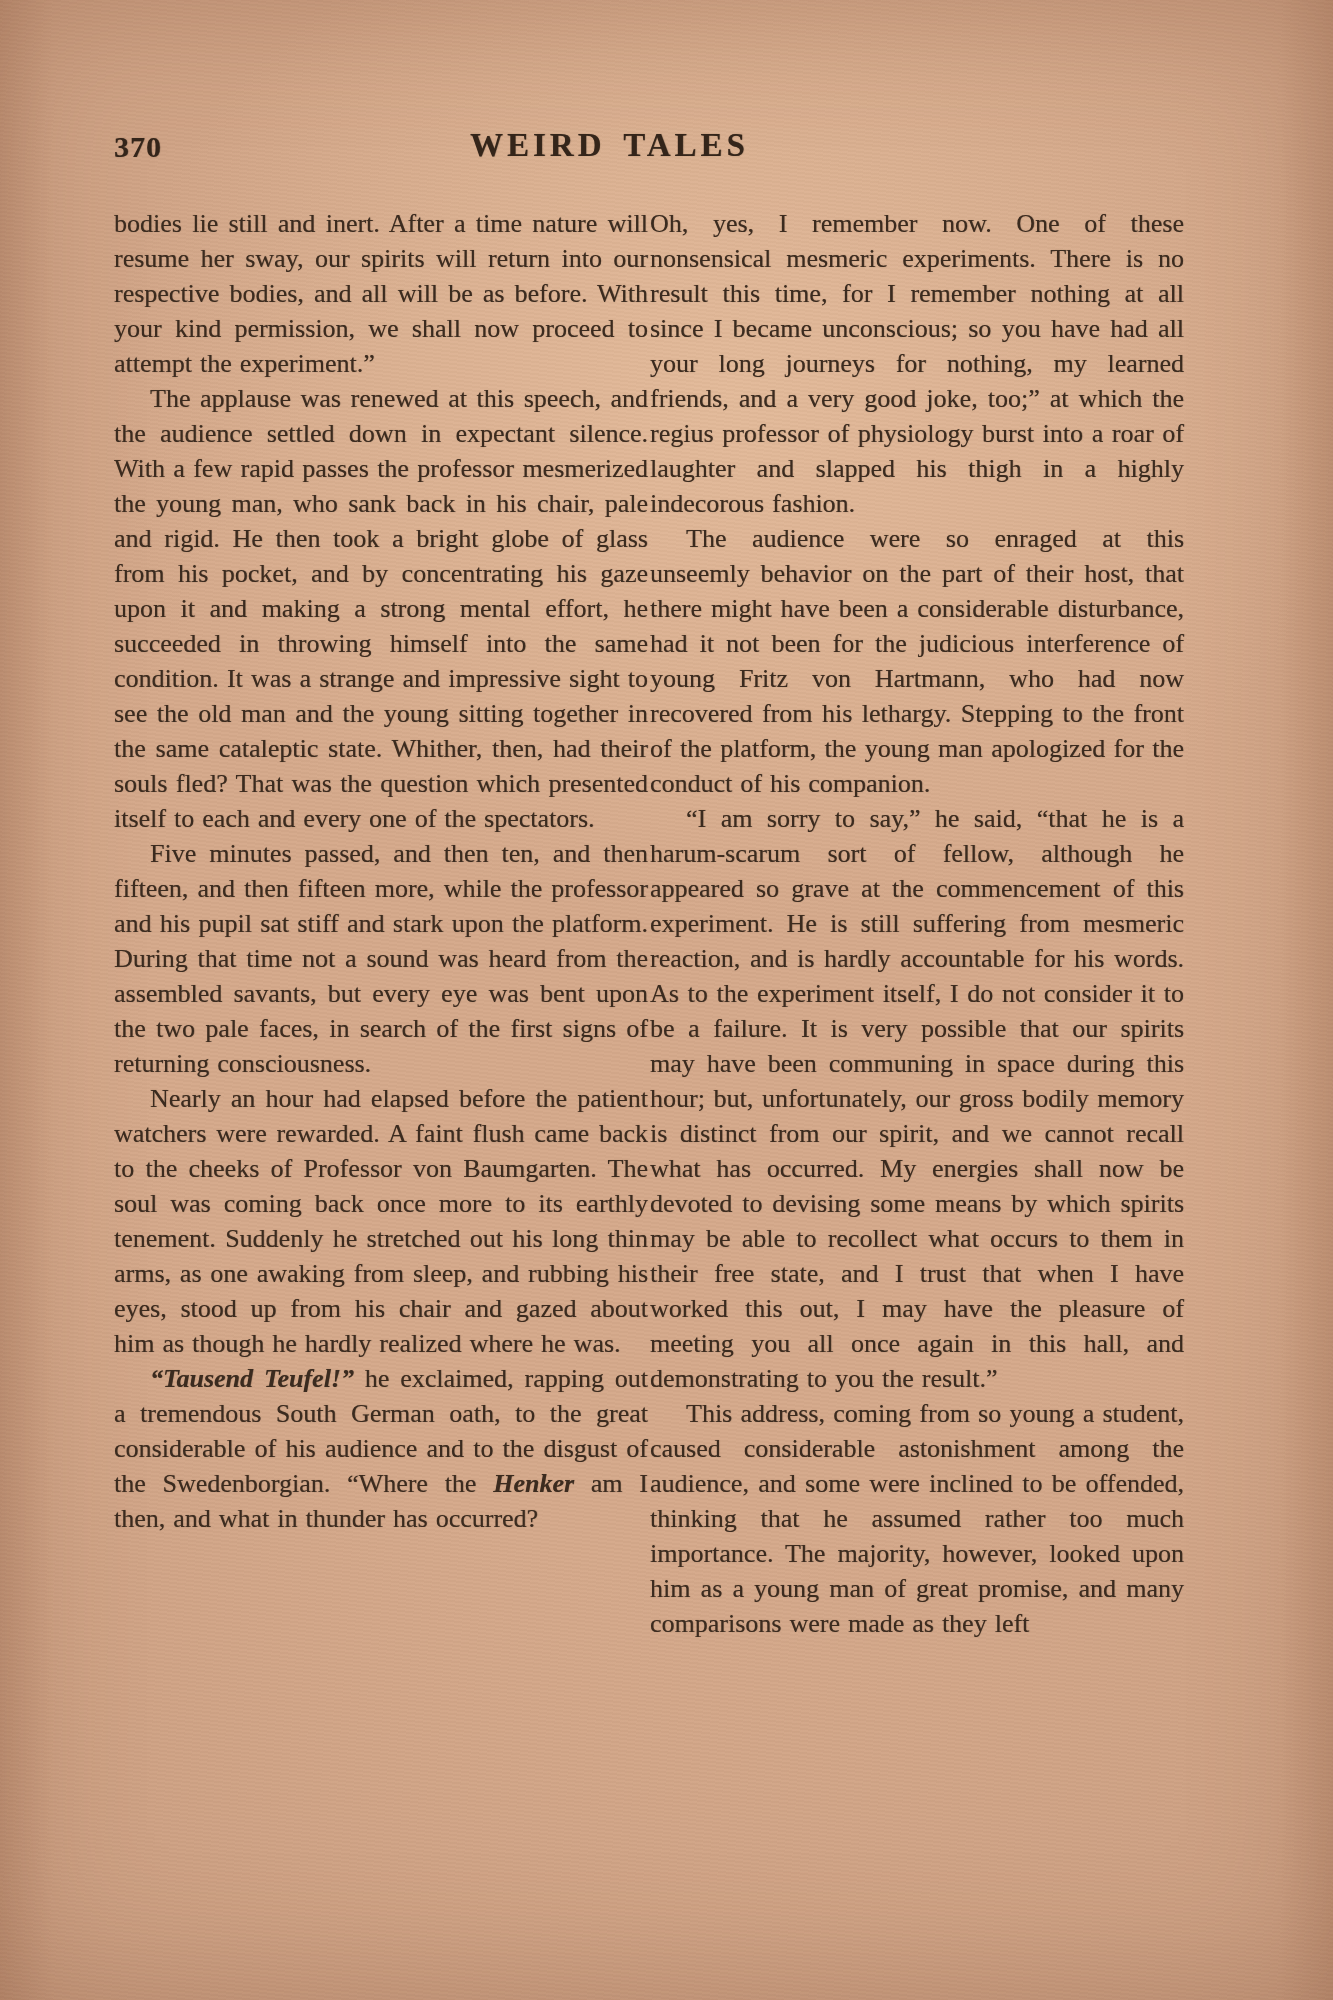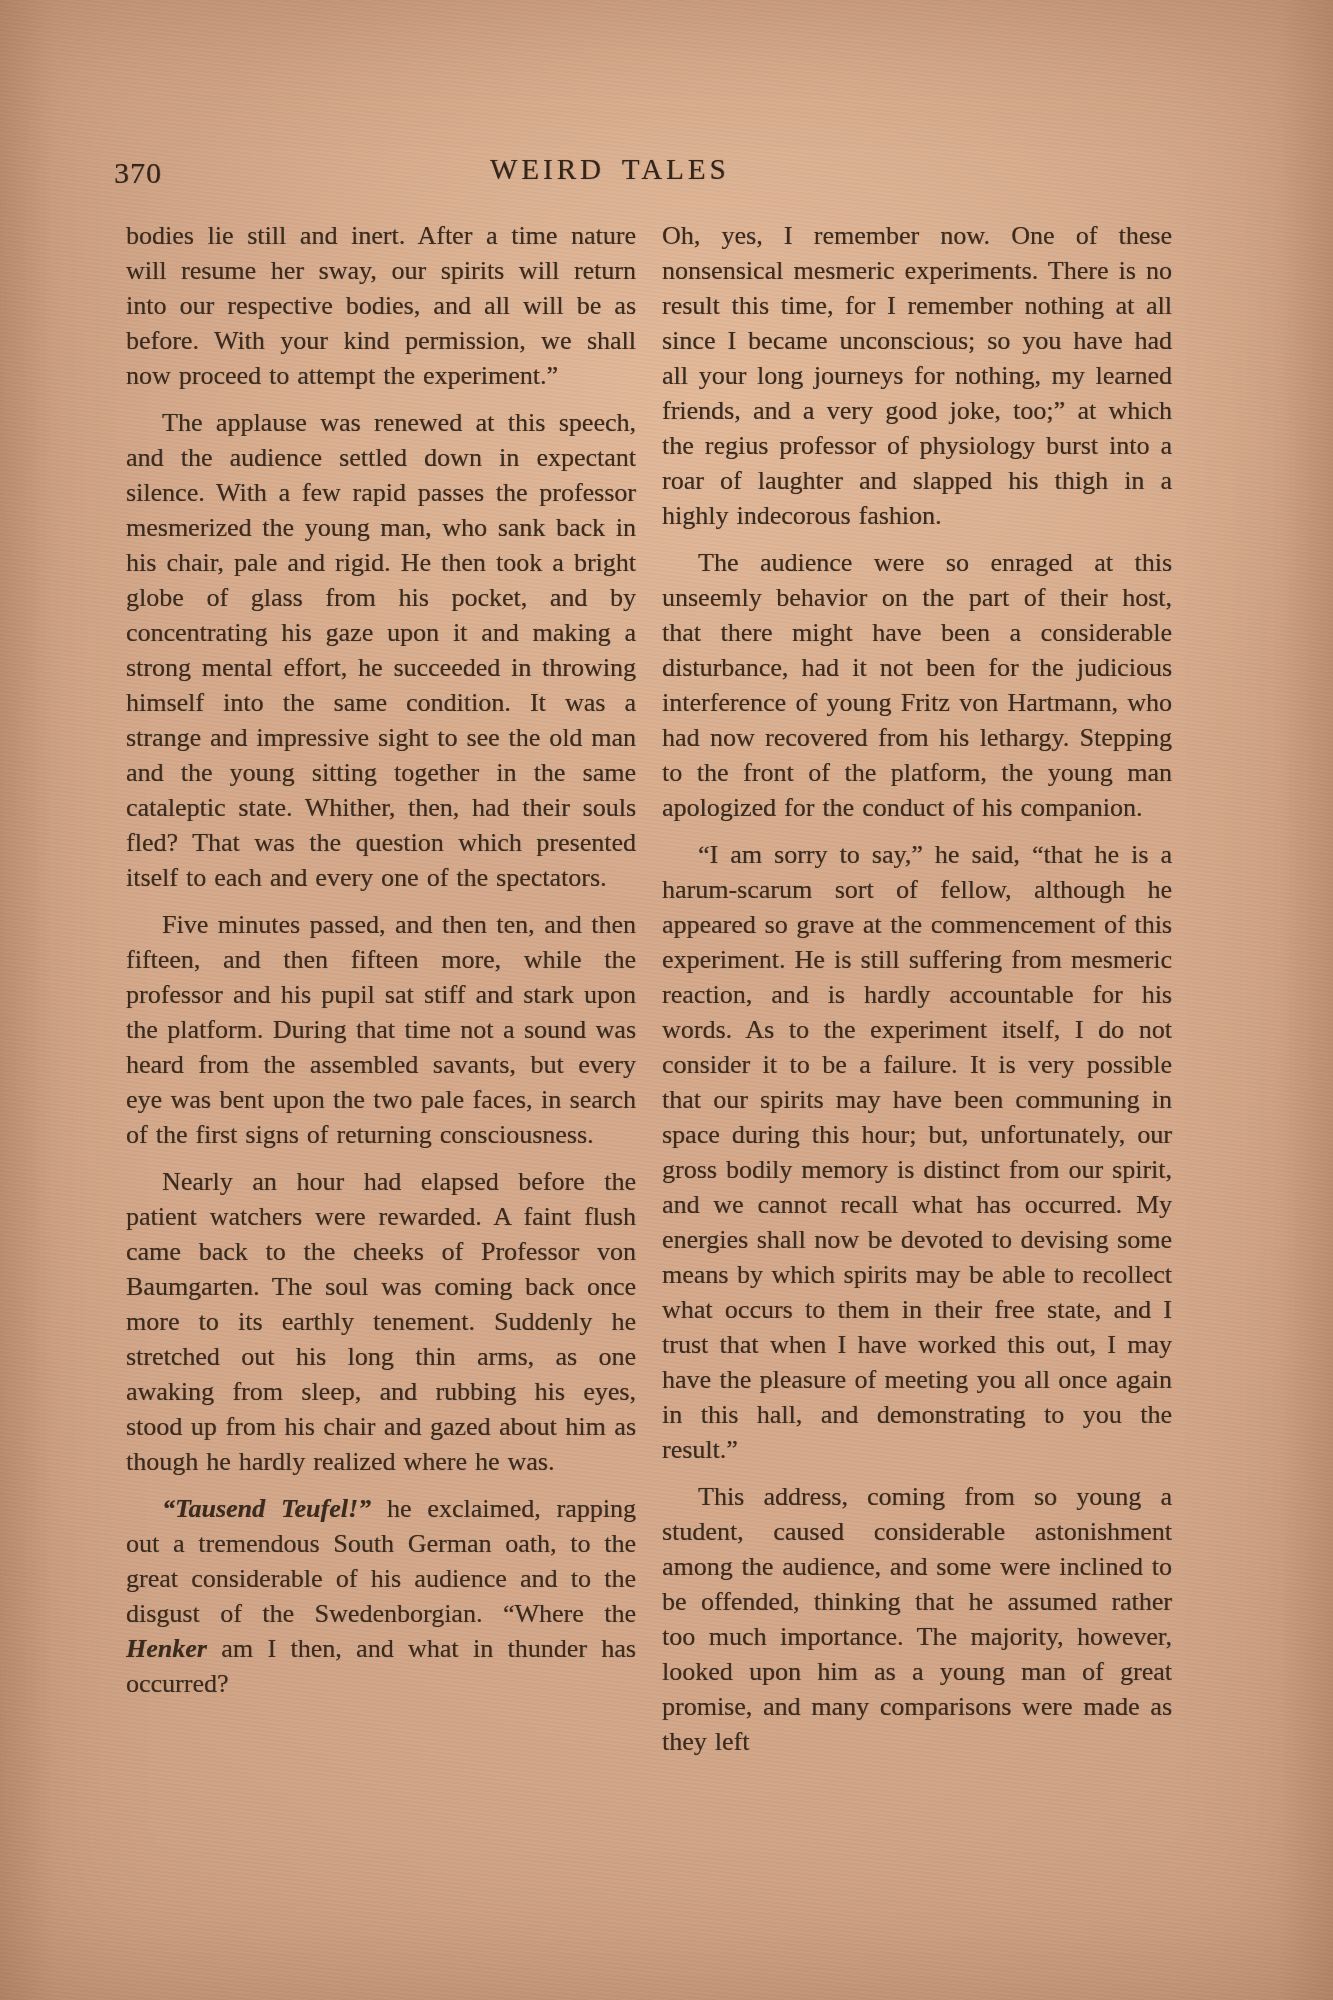--- a/index.html
+++ b/index.html
@@ -11,41 +11,40 @@
       repeating-linear-gradient(7deg, rgba(255,255,255,0.02) 0 2px, rgba(0,0,0,0.018) 2px 4px),
       linear-gradient(90deg, rgba(140,90,60,0.16), rgba(140,90,60,0) 4%, rgba(140,90,60,0) 96%, rgba(140,90,60,0.14)),
       radial-gradient(ellipse 900px 750px at 55% 20%, rgba(238,201,166,0.55), rgba(238,201,166,0) 70%),
       radial-gradient(ellipse 1500px 1900px at 50% 45%, #d5a98b 35%, #cb9e81 70%, #bd9176 100%);
     box-shadow: inset 0 0 140px rgba(115,66,38,0.28);
     font-family:"Liberation Serif","DejaVu Serif",serif;
   }
   .hdr{
     position:absolute;
     color:#34251a;
-    font-weight:normal;
+    font-weight:bold;
     text-shadow:0.4px 0.4px 0.8px rgba(52,37,26,0.5);
     white-space:nowrap;
-    margin-top:26px;
   }
   #page-num{left:114px;top:130px;font-size:30px;letter-spacing:1px;}
-  #title{left:490px;top:127px;font-size:29px;letter-spacing:4px;word-spacing:6px;}
+  #title{left:470px;top:127px;font-size:33px;letter-spacing:4px;word-spacing:6px;}
   .col{
     position:absolute;
     top:206px;
     width:534px;
     font-size:26px;
     line-height:35px;
     text-align:justify;
     word-spacing:1.5px;
     color:#3b2b1f;
     text-shadow:0.35px 0.35px 0.7px rgba(59,43,31,0.55);
   }
   #col-left{left:114px;}
   #col-right{left:650px;}
-  .col p{margin:12px;padding:0;}
+  .col p{margin:0;padding:0;}
   .col p.indent{text-indent:36px;}
   .italic{font-style:italic;font-weight:bold;}
 </style>
 </head>
 <body>
 
 <div id="page">
   <div id="page-num" class="hdr">370</div>
   <div id="title" class="hdr">WEIRD TALES</div>
   <div id="col-left" class="col">

